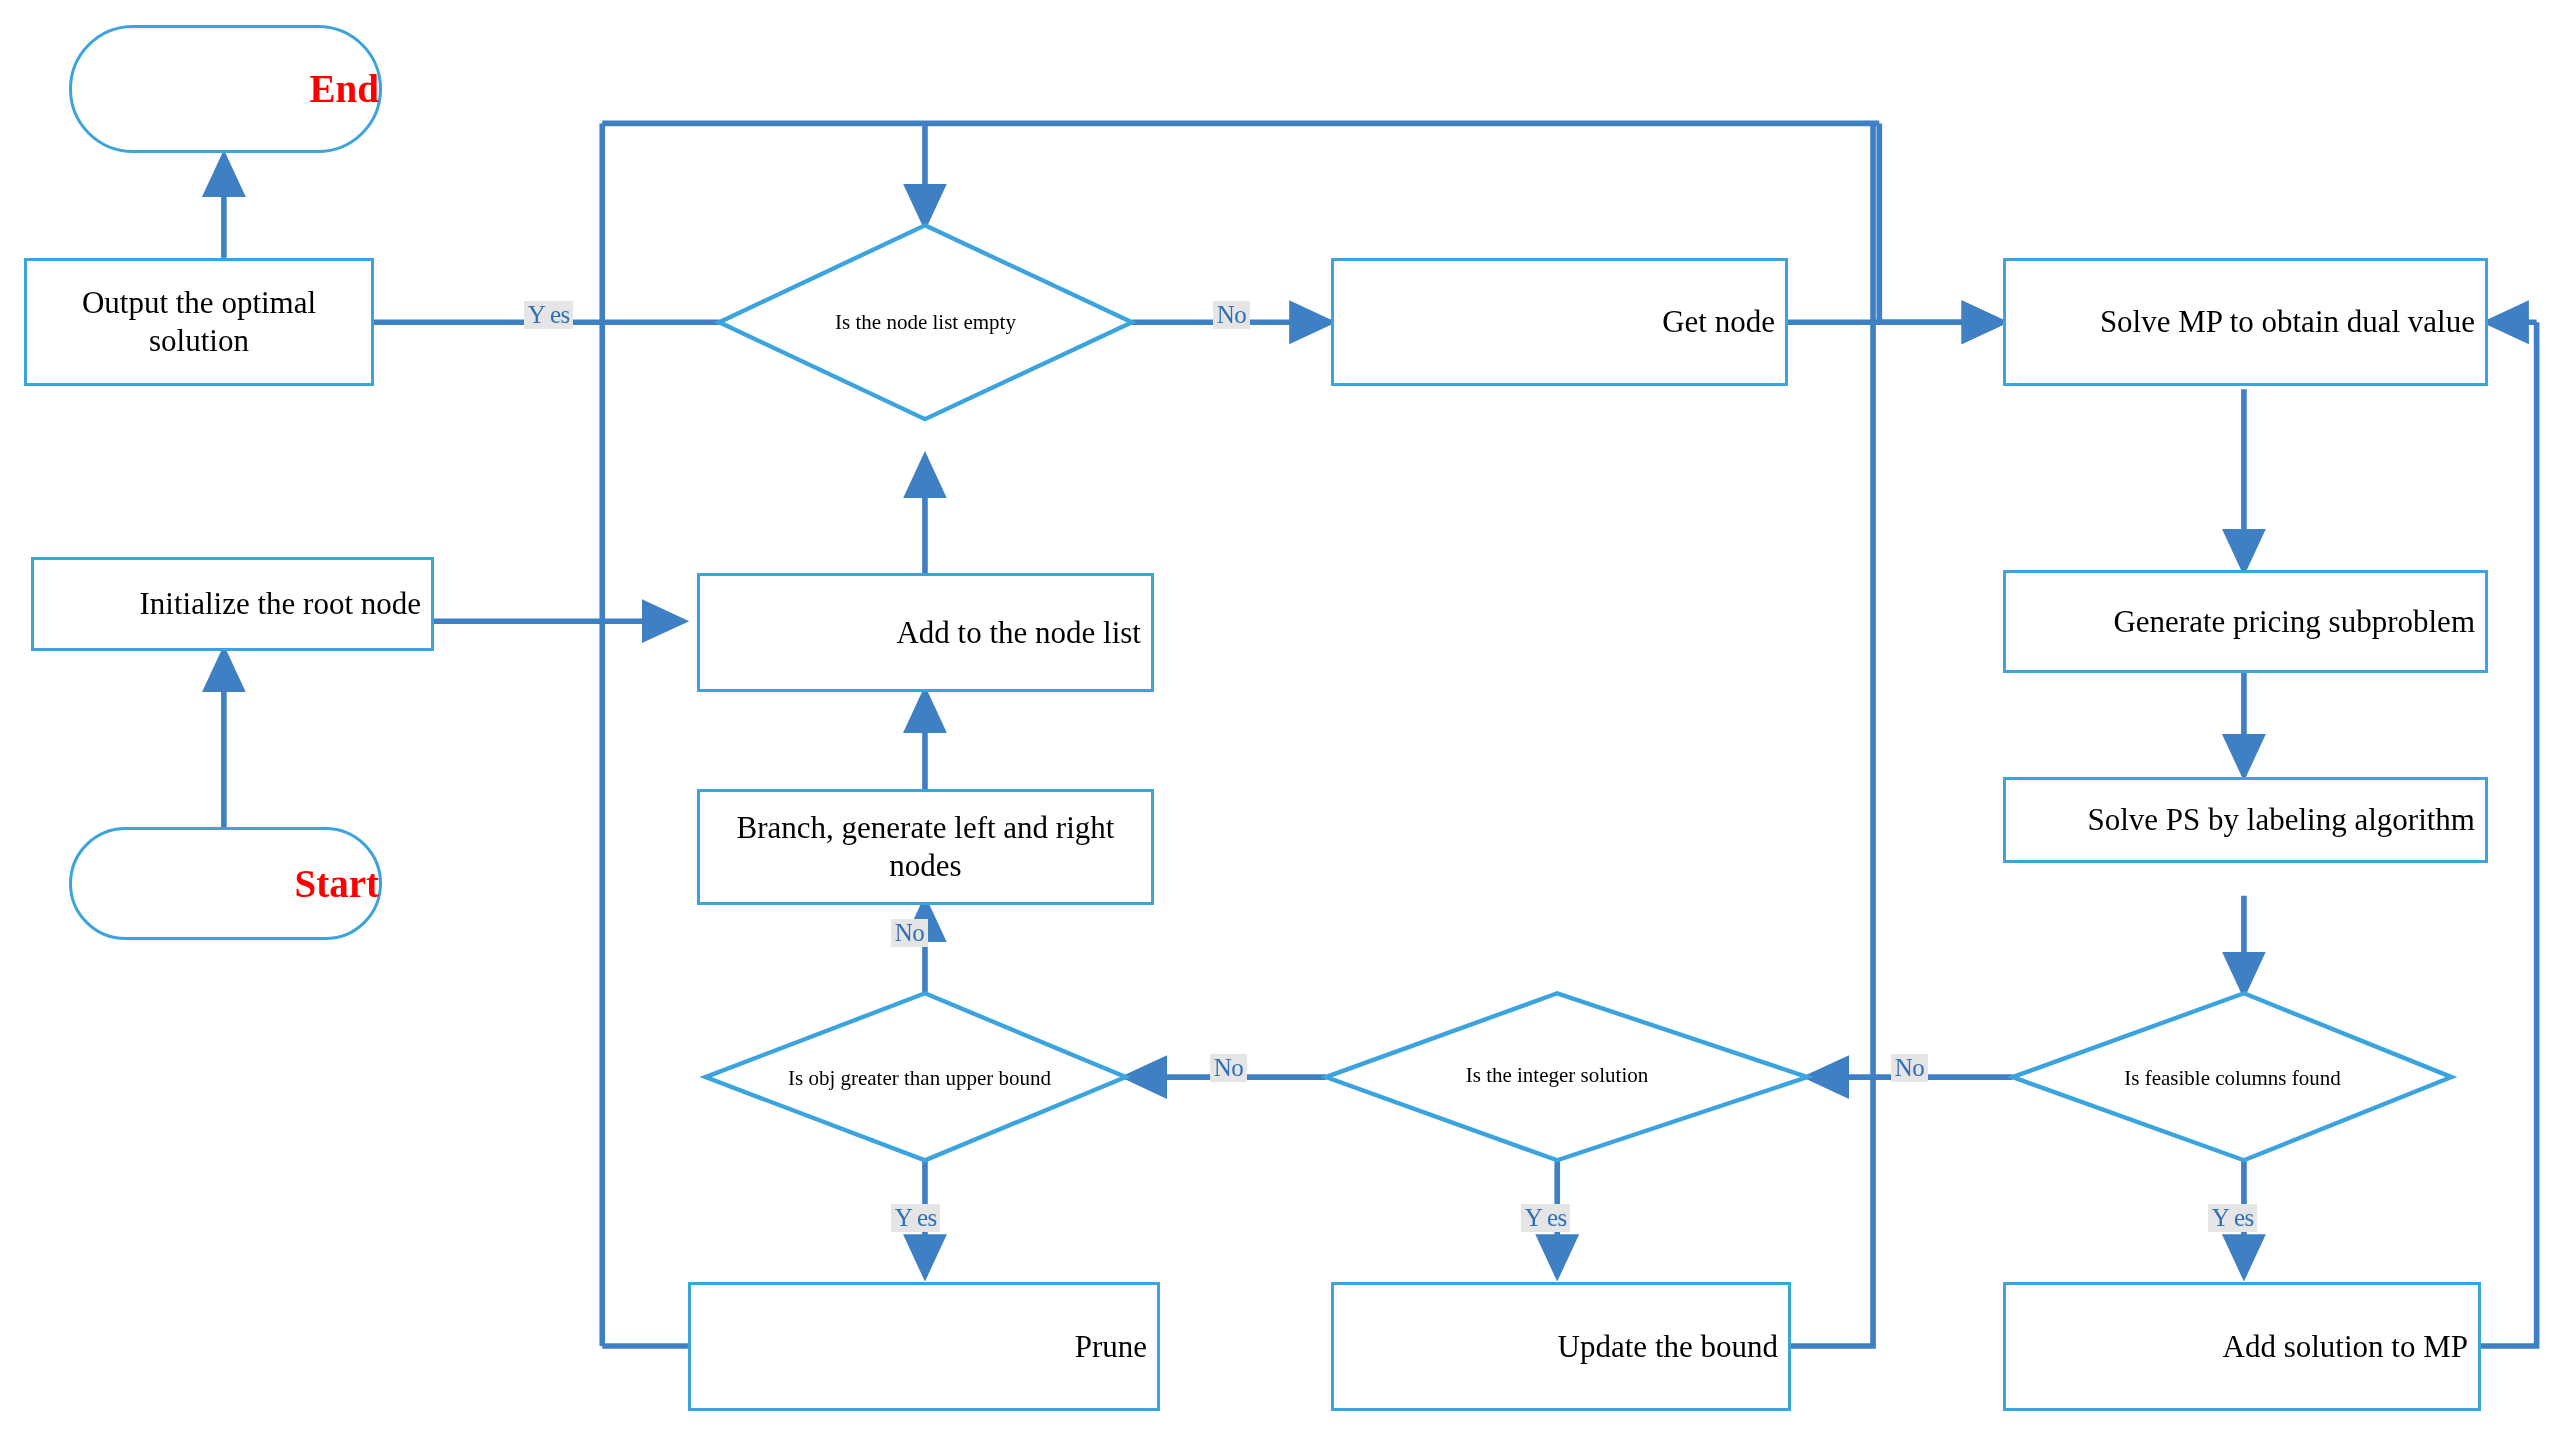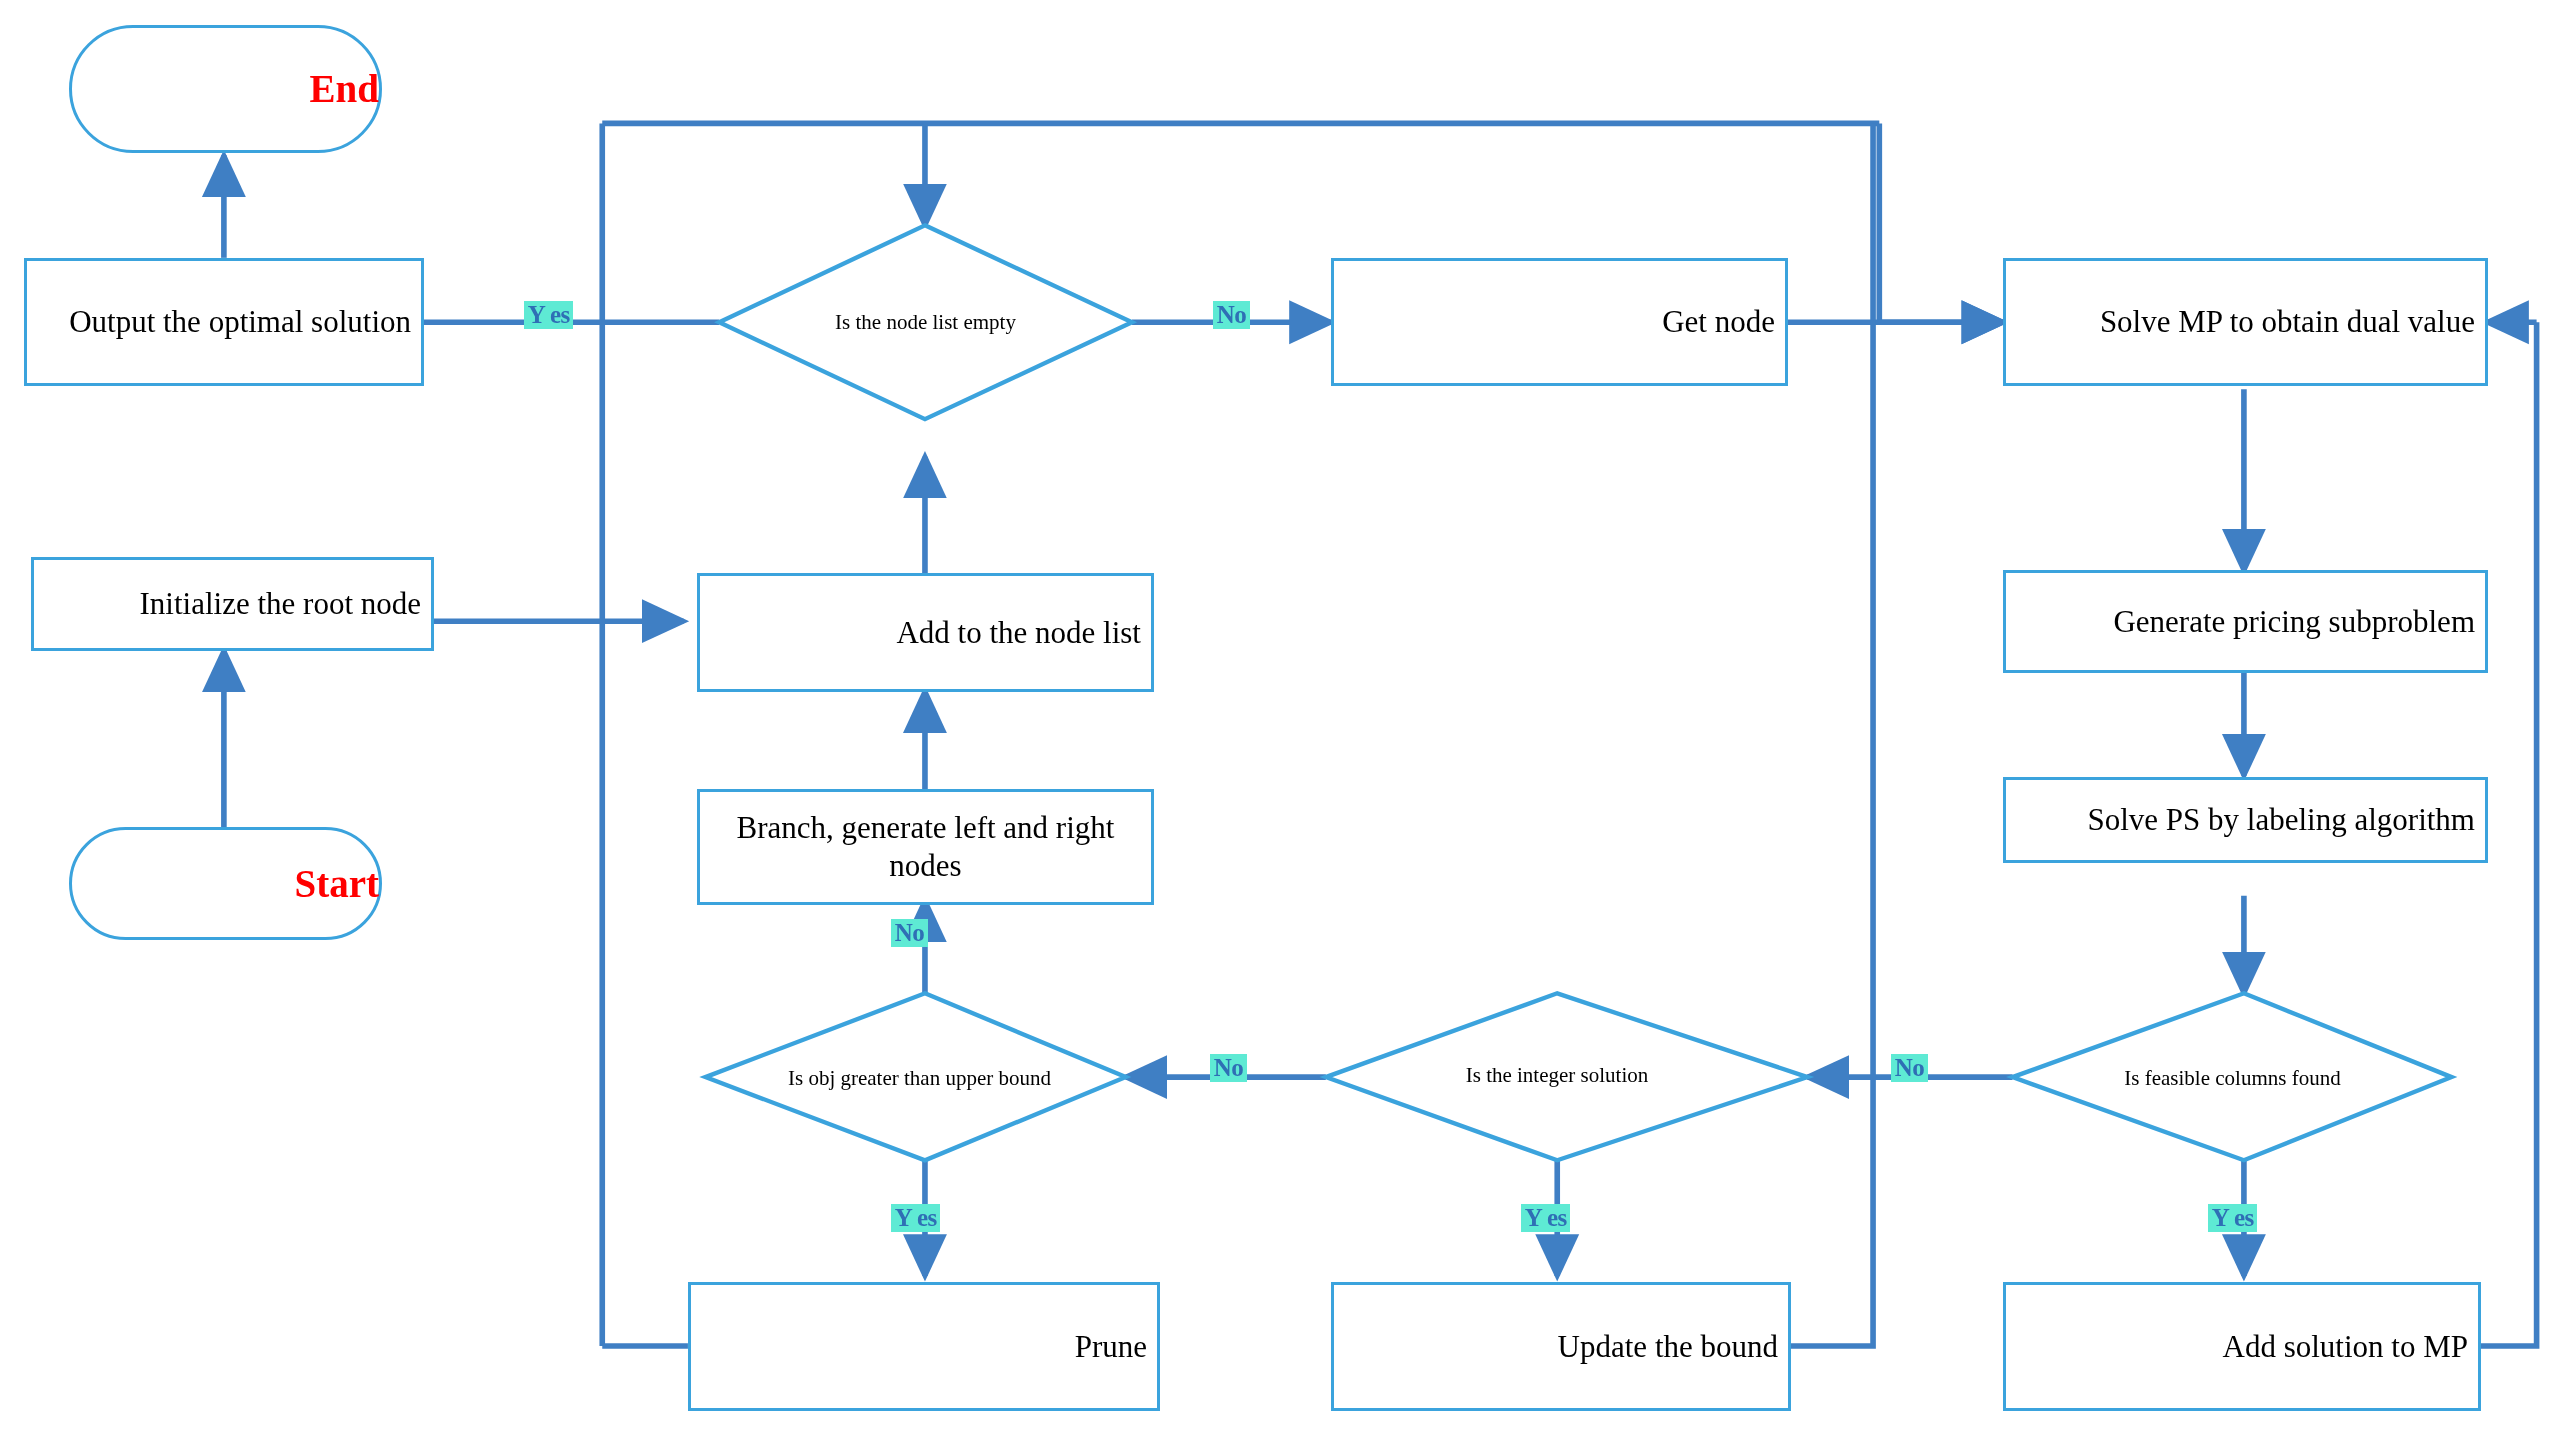--- a/index.html
+++ b/index.html
@@ -55,27 +55,26 @@
     line-height:1.22;
     color:#000000;
     z-index:4;
     pointer-events:none;
     font-family:"Liberation Serif", serif;
   }
   .edge-label{
     position:absolute;
     font-size:25px;
     color:#2f6fb5;
-    background:#5eead4;
+    background:#e5e5e5;
     padding:0 3.8px;
     z-index:5;
     white-space:nowrap;
     font-family:"Liberation Serif", serif;
     letter-spacing:-0.6px;
-    font-weight:bold;
   }
 </style>
 </head>
 <body>
 
 <div id="stage">
 
   <svg class="layer" viewBox="0 0 4119 2286">
     <defs>
       <marker id="arrFill" markerWidth="9" markerHeight="9" refX="7.4" refY="4.5" orient="auto" markerUnits="strokeWidth">
@@ -140,21 +139,21 @@
       <polygon points="3588,1588 3920,1722 3588,1855 3218,1722"></polygon>
       <polygon points="2490,1588 2890,1722 2490,1855 2120,1722"></polygon>
       <polygon points="1479,1588 1800,1722 1479,1855 1128,1722"></polygon>
     </g>
   </svg>
 
   <div class="node terminal" style="left:69px; top:25px; width:313px; height:128px;">
     <span>End</span>
   </div>
 
-  <div class="node proc" style="left:24px; top:258px; width:400px; height:128px;">
+  <div class="node proc" style="left:24px; top:258px; width:350px; height:128px;">
     <span>Output the optimal solution</span>
   </div>
 
   <div class="node proc" style="left:31px; top:557px; width:403px; height:94px;">
     <span>Initialize the root node</span>
   </div>
 
   <div class="node terminal" style="left:69px; top:827px; width:313px; height:113px;">
     <span>Start</span>
   </div>

